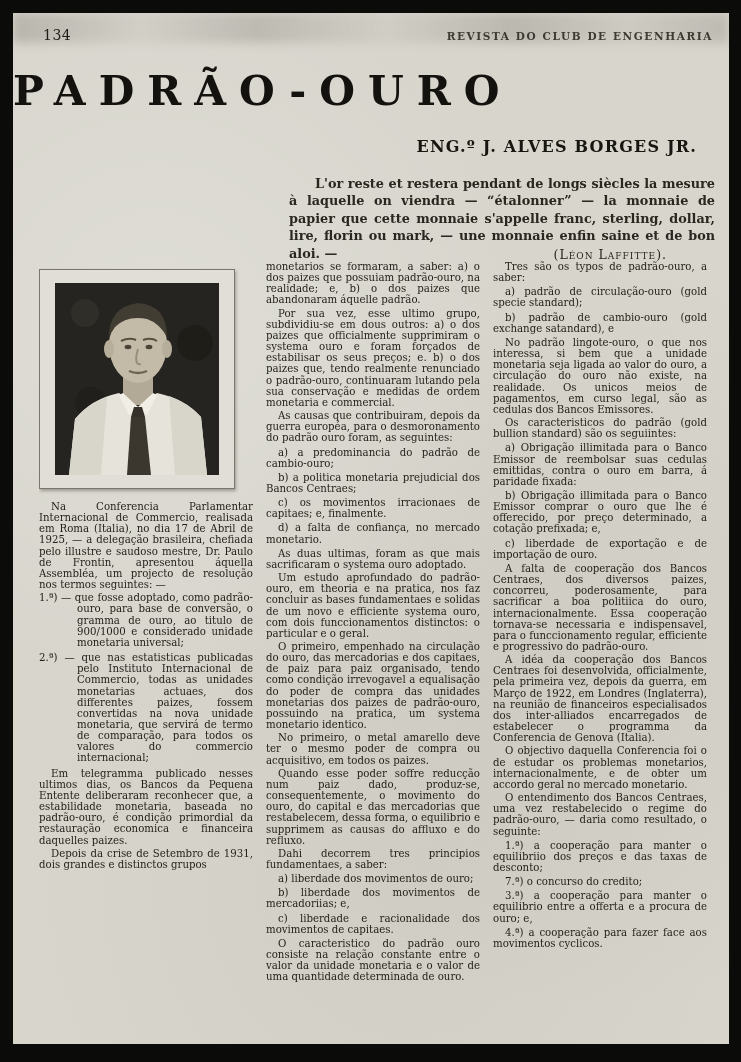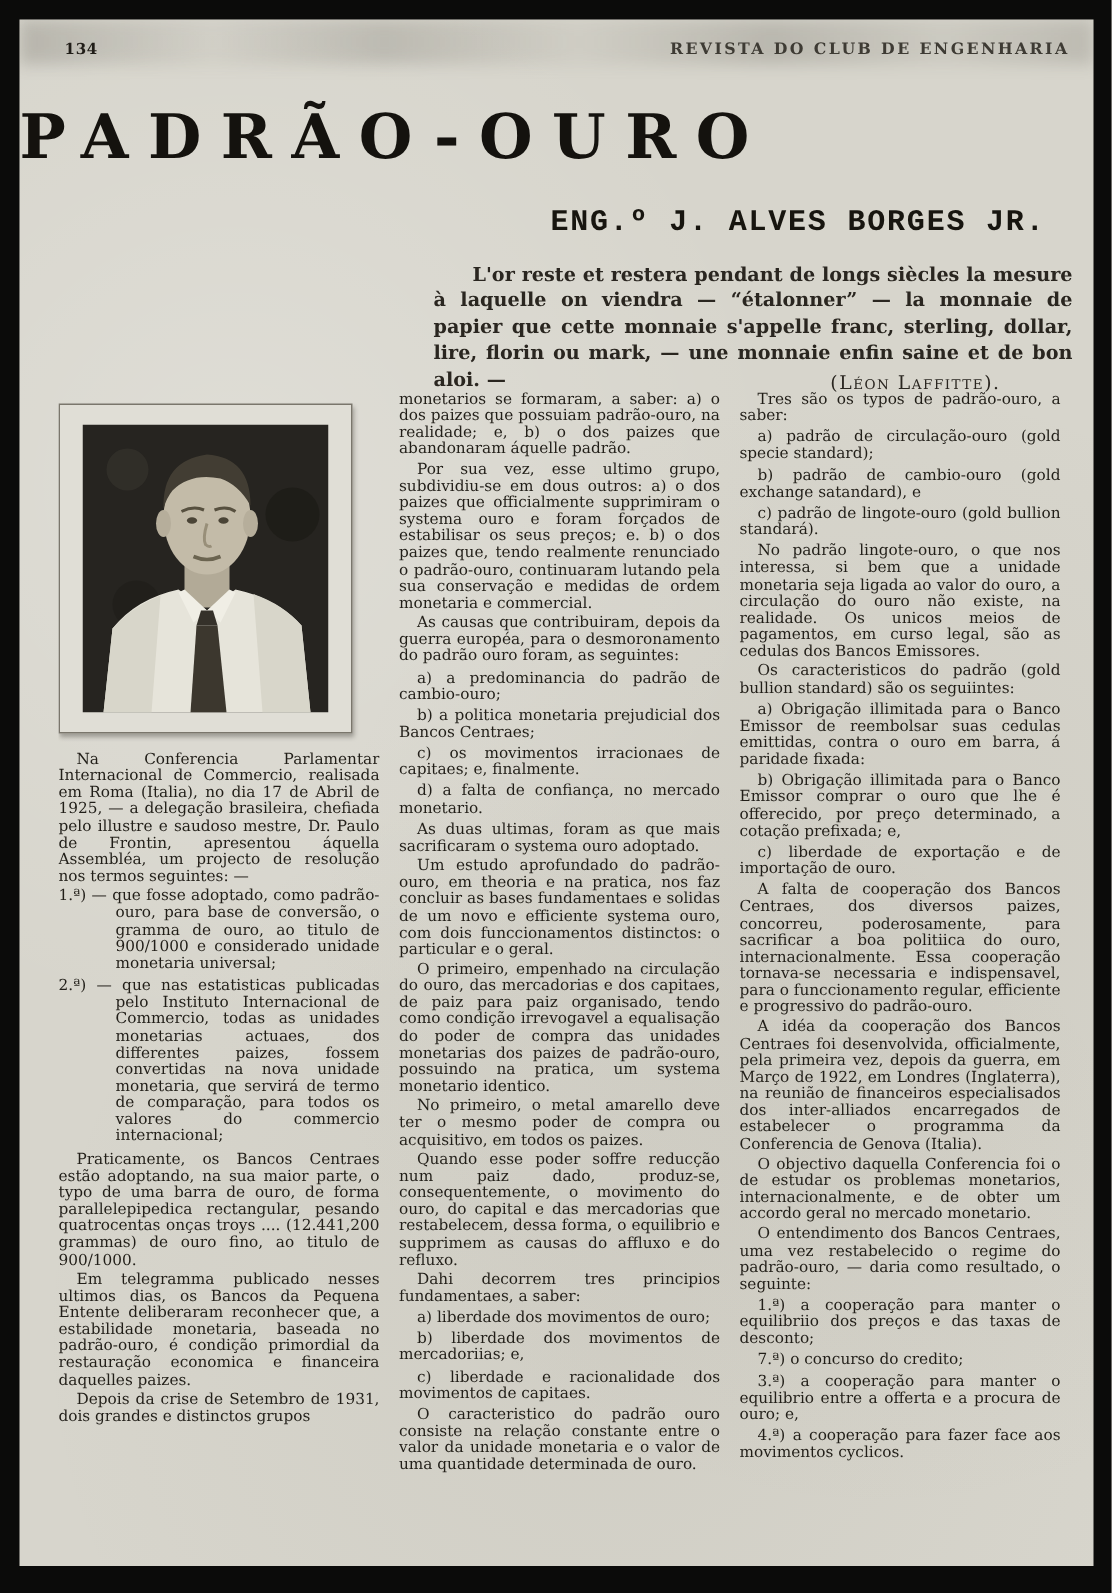--- a/index.html
+++ b/index.html
@@ -24,32 +24,32 @@
     background:linear-gradient(90deg,
       rgba(99,96,88,.55) 0%, rgba(160,157,148,.25) 18%,
       rgba(108,105,97,.50) 34%, rgba(150,147,138,.22) 52%,
       rgba(95,92,84,.48) 70%, rgba(140,137,128,.28) 86%, rgba(100,97,89,.45) 100%);
     filter:blur(5px);opacity:.50;pointer-events:none;
   }
   .masthead-row{
     position:absolute;top:14px;left:30px;right:16px;
     display:flex;justify-content:space-between;align-items:baseline;
   }
-  .page-number{font-size:10px;font-weight:bold;letter-spacing:.5px;color:#201d18;}
+  .page-number{font-size:14px;font-weight:normal;letter-spacing:.5px;color:#201d18;}
   .journal-name{
     font-size:10.5px;letter-spacing:1.6px;color:#3e3b34;font-weight:bold;
   }
   .article-title{
     position:absolute;top:54px;left:0;right:0;
     font-size:41px;font-weight:bold;letter-spacing:13px;
     color:#14120e;white-space:nowrap;
   }
   .author-byline{
     position:absolute;top:124px;right:32px;
-    font-size:20px;font-weight:bold;letter-spacing:1.2px;color:#17150f;font-family:Liberation Mono, monospace;
+    font-size:16px;font-weight:bold;letter-spacing:1.2px;color:#17150f;
   }
   .epigraph{
     position:absolute;top:162px;right:14px;width:426px;
     font-weight:bold;
     font-size:12.8px;line-height:17.4px;color:#2a2620;
     text-align:justify;text-indent:26px;
   }
   .epigraph-attribution{
     position:absolute;top:234px;right:62px;
     font-size:12.5px;font-variant:small-caps;letter-spacing:1px;color:#2a2620;
@@ -127,21 +127,20 @@
           <path d="M98,110 L83,124 L92,132 L102,112 Z" fill="#f0eee5"></path>
 
           <path d="M79,124 L87,124 L90,134 L76,134 Z" fill="#35312a"></path>
           <path d="M76,134 L90,134 L96,192 L72,192 Z" fill="#3c372e"></path>
         </svg>
       </div>
       <div>
           <div class="para">Na Conferencia Parlamentar Internacional de Commercio, realisada em Roma (Italia), no dia 17 de Abril de 1925, — a delegação brasileira, chefiada pelo illustre e saudoso mestre, Dr. Paulo de Frontin, apresentou áquella Assembléa, um projecto de resolução nos termos seguintes: —</div>
           <div class="para hang">1.ª) — que fosse adoptado, como padrão-ouro, para base de conversão, o gramma de ouro, ao titulo de 900/1000 e considerado unidade monetaria universal;</div>
           <div class="para hang">2.ª) — que nas estatisticas publicadas pelo Instituto Internacional de Commercio, todas as unidades monetarias actuaes, dos differentes paizes, fossem convertidas na nova unidade monetaria, que servirá de termo de comparação, para todos os valores do commercio internacional;</div>
-          <div class="para">Praticamente, os Bancos Centraes estão adoptando, na sua maior parte, o typo de uma barra de ouro, de forma parallelepipedica rectangular, pesando quatrocentas onças troys .... (12.441,200 grammas) de ouro fino, ao titulo de 900/1000.</div>
           <div class="para">Em telegramma publicado nesses ultimos dias, os Bancos da Pequena Entente deliberaram reconhecer que, a estabilidade monetaria, baseada no padrão-ouro, é condição primordial da restauração economica e financeira daquelles paizes.</div>
           <div class="para">Depois da crise de Setembro de 1931, dois grandes e distinctos grupos</div>
         </div>
     </div>
 
     <div class="column">
       <div>
           <div class="para noindent">monetarios se formaram, a saber: a) o dos paizes que possuiam padrão-ouro, na realidade; e, b) o dos paizes que abandonaram áquelle padrão.</div>
           <div class="para">Por sua vez, esse ultimo grupo, subdividiu-se em dous outros: a) o dos paizes que officialmente supprimiram o systema ouro e foram forçados de estabilisar os seus preços; e. b) o dos paizes que, tendo realmente renunciado o padrão-ouro, continuaram lutando pela sua conservação e medidas de ordem monetaria e commercial.</div>
           <div class="para">As causas que contribuiram, depois da guerra européa, para o desmoronamento do padrão ouro foram, as seguintes:</div>
@@ -160,21 +159,20 @@
           <div class="para item">c) liberdade e racionalidade dos movimentos de capitaes.</div>
           <div class="para">O caracteristico do padrão ouro consiste na relação constante entre o valor da unidade monetaria e o valor de uma quantidade determinada de ouro.</div>
         </div>
     </div>
 
     <div class="column">
       <div>
           <div class="para">Tres são os typos de padrão-ouro, a saber:</div>
           <div class="para item">a) padrão de circulação-ouro (gold specie standard);</div>
           <div class="para item">b) padrão de cambio-ouro (gold exchange satandard), e</div>
-          <div class="para item">c) padrão de lingote-ouro (gold bullion standará).</div>
           <div class="para">No padrão lingote-ouro, o que nos interessa, si bem que a unidade monetaria seja ligada ao valor do ouro, a circulação do ouro não existe, na realidade. Os unicos meios de pagamentos, em curso legal, são as cedulas dos Bancos Emissores.</div>
           <div class="para">Os caracteristicos do padrão (gold bullion standard) são os seguiintes:</div>
           <div class="para item">a) Obrigação illimitada para o Banco Emissor de reembolsar suas cedulas emittidas, contra o ouro em barra, á paridade fixada:</div>
           <div class="para item">b) Obrigação illimitada para o Banco Emissor comprar o ouro que lhe é offerecido, por preço determinado, a cotação prefixada; e,</div>
           <div class="para item">c) liberdade de exportação e de importação de ouro.</div>
           <div class="para">A falta de cooperação dos Bancos Centraes, dos diversos paizes, concorreu, poderosamente, para sacrificar a boa politiica do ouro, internacionalmente. Essa cooperação tornava-se necessaria e indispensavel, para o funccionamento regular, efficiente e progressivo do padrão-ouro.</div>
           <div class="para">A idéa da cooperação dos Bancos Centraes foi desenvolvida, officialmente, pela primeira vez, depois da guerra, em Março de 1922, em Londres (Inglaterra), na reunião de financeiros especialisados dos inter-alliados encarregados de estabelecer o programma da Conferencia de Genova (Italia).</div>
           <div class="para">O objectivo daquella Conferencia foi o de estudar os problemas monetarios, internacionalmente, e de obter um accordo geral no mercado monetario.</div>
           <div class="para">O entendimento dos Bancos Centraes, uma vez restabelecido o regime do padrão-ouro, — daria como resultado, o seguinte:</div>
           <div class="para item">1.ª) a cooperação para manter o equilibriio dos preços e das taxas de desconto;</div>

